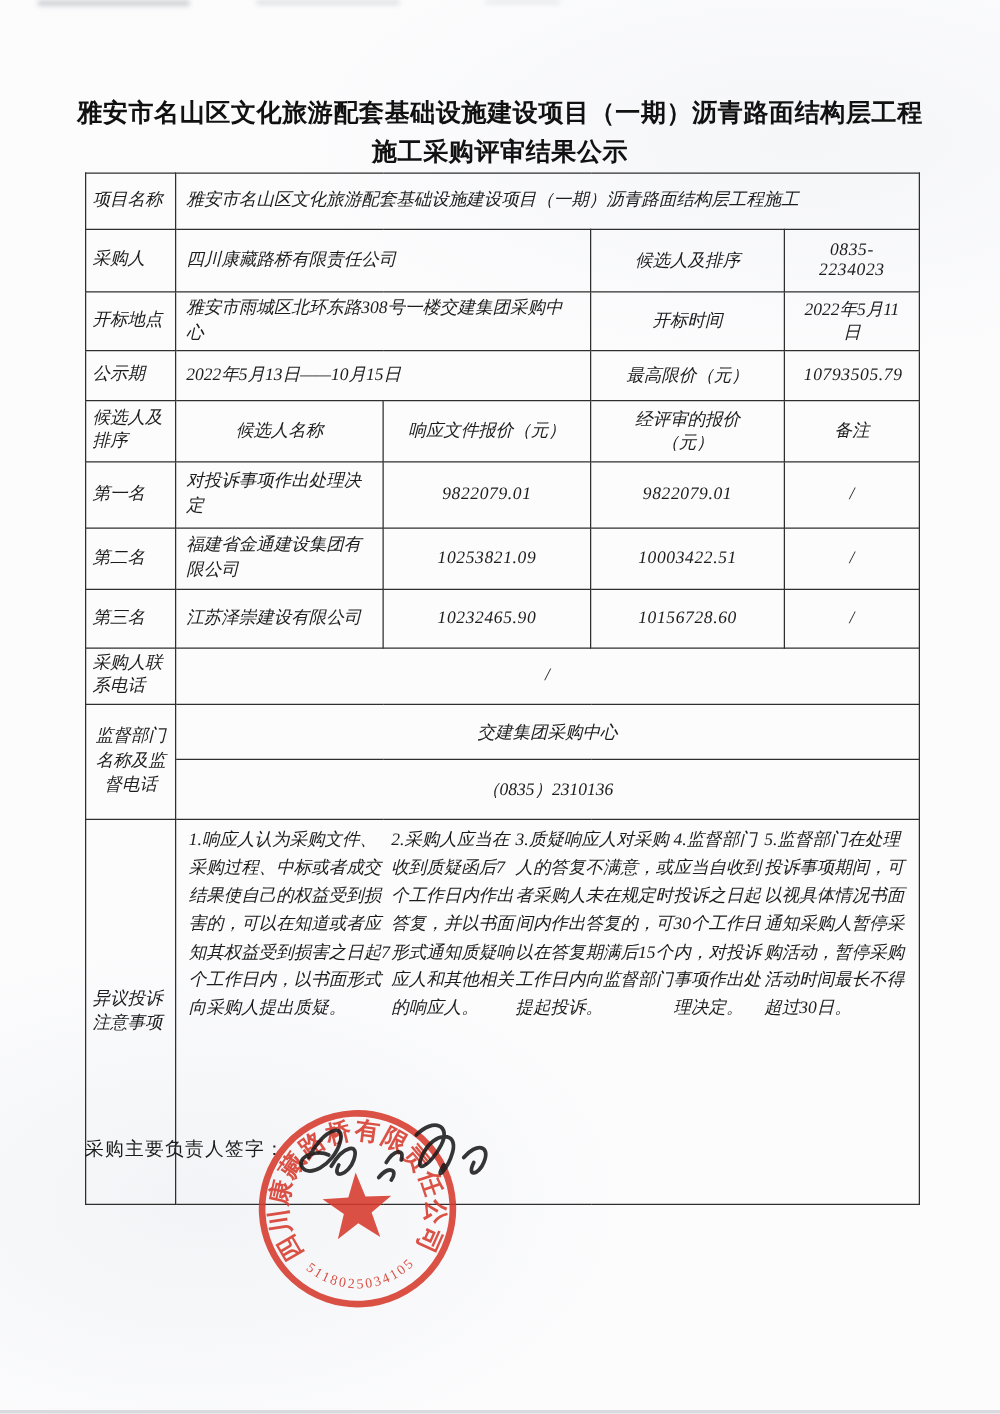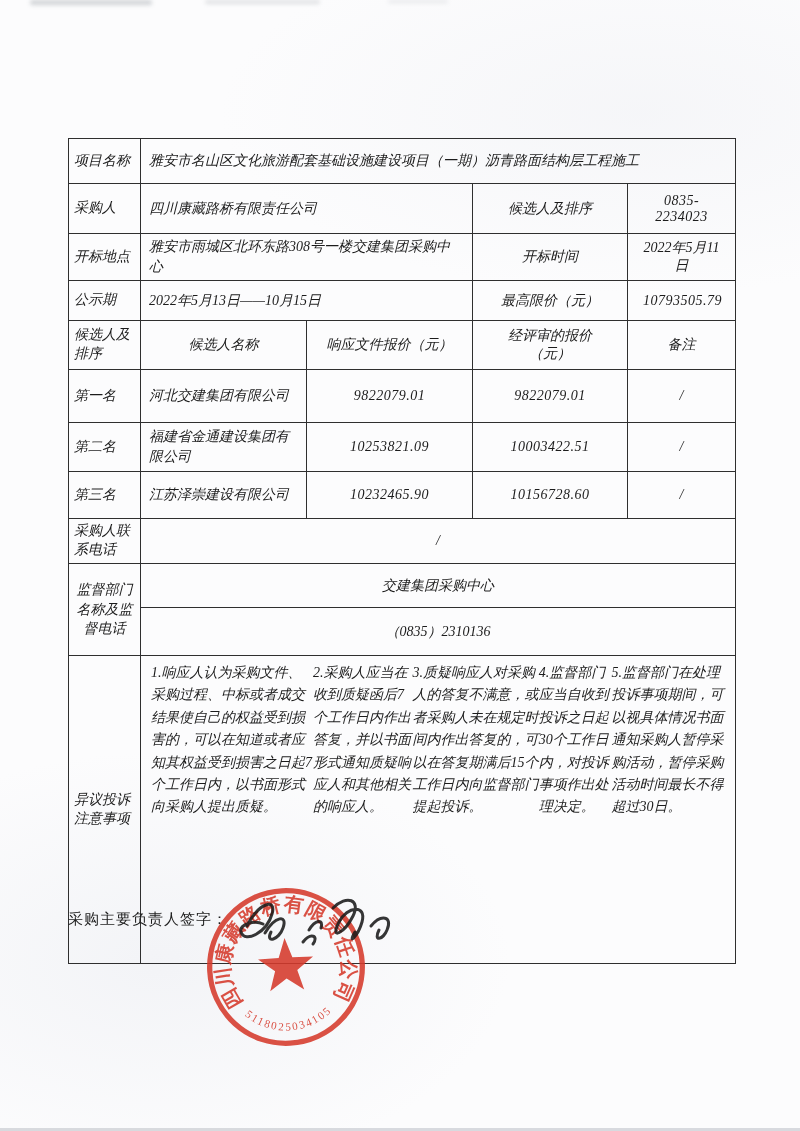--- a/index.html
+++ b/index.html
@@ -58,20 +58,21 @@
   .edge-shadow{position:absolute;left:0;bottom:0;width:100%;height:3px;background:#c9ccd2;opacity:.7;}
 </style>
 </head>
 <body>
 
 <div class="page">
   <div class="smudge s1"></div>
   <div class="smudge s2"></div>
   <div class="smudge s3"></div>
 
+  <h1 class="page-title">雅安市名山区文化旅游配套基础设施建设项目（一期）沥青路面结构层工程施工采购评审结果公示</h1>
 
   <table class="doc-table">
     <colgroup>
       <col style="width:72px">
         <col style="width:166px">
         <col style="width:166px">
       <col style="width:155px">
         <col style="width:108px">
     </colgroup>
     <tbody>
@@ -99,21 +100,21 @@
       </tr>
       <tr class="r5">
         <td class="label">候选人及排序</td>
         <td class="center">候选人名称</td>
         <td class="center">响应文件报价（元）</td>
         <td class="center">经评审的报价（元）</td>
         <td class="center">备注</td>
       </tr>
       <tr class="r6">
         <td class="label">第一名</td>
-        <td class="left">河北交建集团有限公司</td>
+        <td class="left">对投诉事项作出处理决定</td>
         <td class="num">9822079.01</td>
         <td class="num">9822079.01</td>
         <td class="center">/</td>
       </tr>
       <tr class="r7">
         <td class="label">第二名</td>
         <td class="left">福建省金通建设集团有限公司</td>
         <td class="num">10253821.09</td>
         <td class="num">10003422.51</td>
         <td class="center">/</td>

